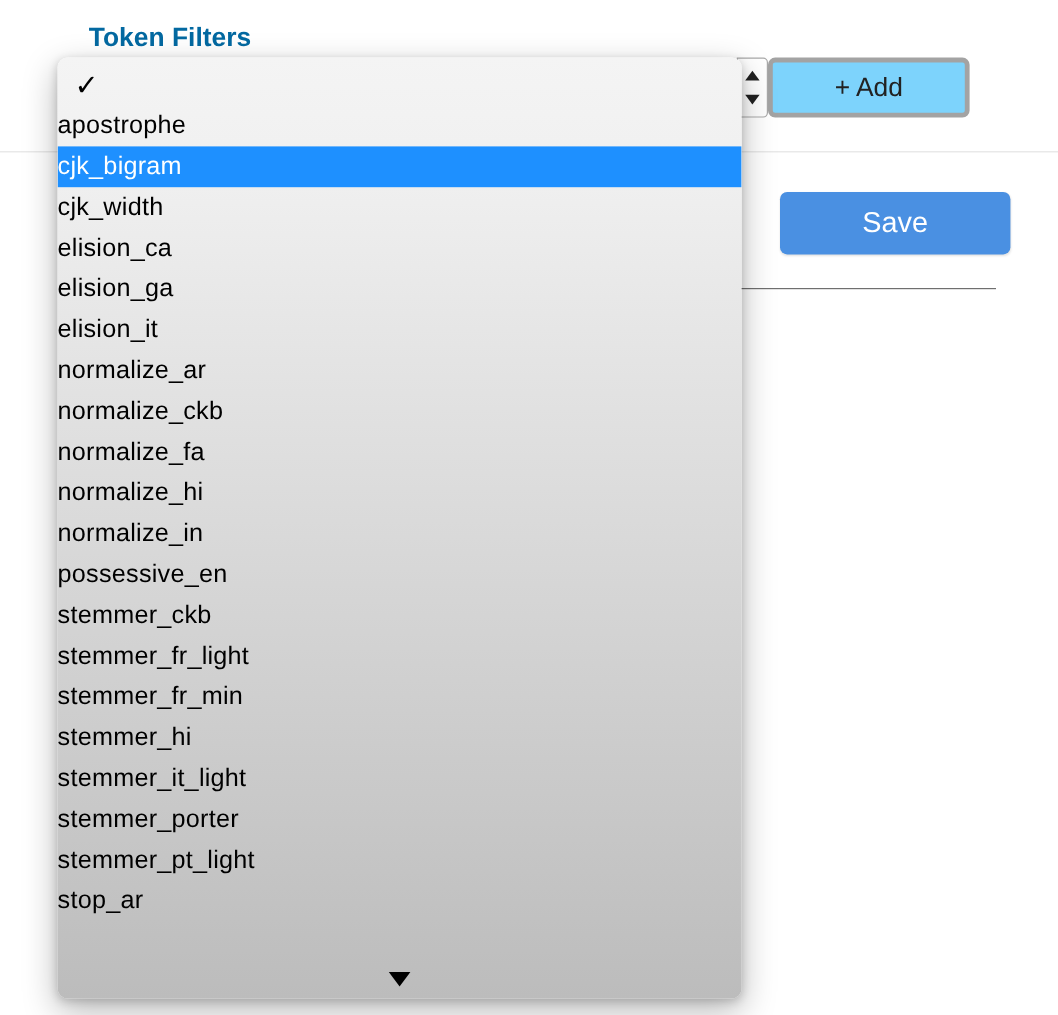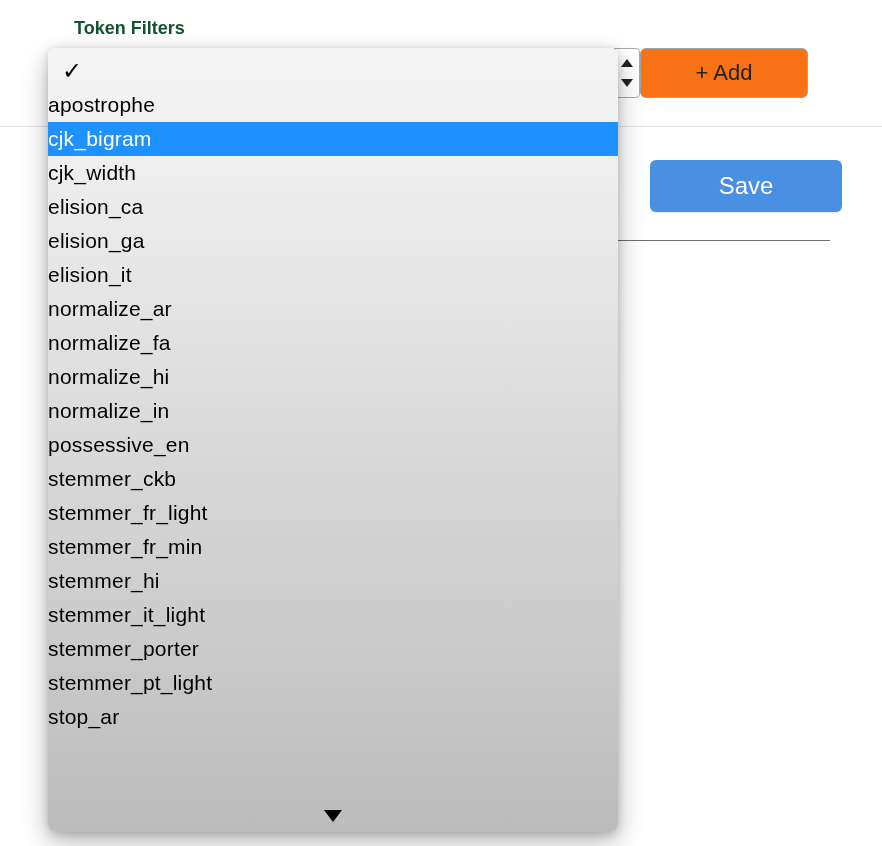--- a/index.html
+++ b/index.html
@@ -8,33 +8,33 @@
       background: #ffffff;
       width: 882px;
       height: 846px;
       position: relative;
       overflow: hidden;
     }
     .header-label {
       position: absolute;
       top: 18px;
       left: 74px;
-      font-size: 18px;
+      font-size: 22px;
       font-weight: 700;
-      color: #14532d;
+      color: #0369a1;
     }
     .add-button {
       position: absolute;
       top: 48px;
       right: 74px;
       width: 168px;
       height: 50px;
-      border: 1px solid #a3a3a3;
+      border: 4px solid #a3a3a3;
       border-radius: 6px;
-      background: #f97316;
+      background: #7dd3fc;
       font-size: 22px;
       font-weight: 400;
       color: #222;
       display: flex;
       align-items: center;
       justify-content: center;
       cursor: pointer;
     }
     .stepper-peek {
       position: absolute;
@@ -162,20 +162,21 @@
 <div class="dropdown">
   <span class="check">✓</span>
   <div class="options">
       <div class="option">apostrophe</div>
       <div class="option selected">cjk_bigram</div>
       <div class="option">cjk_width</div>
       <div class="option">elision_ca</div>
       <div class="option">elision_ga</div>
       <div class="option">elision_it</div>
       <div class="option">normalize_ar</div>
+      <div class="option">normalize_ckb</div>
       <div class="option">normalize_fa</div>
       <div class="option">normalize_hi</div>
       <div class="option">normalize_in</div>
       <div class="option">possessive_en</div>
       <div class="option">stemmer_ckb</div>
       <div class="option">stemmer_fr_light</div>
       <div class="option">stemmer_fr_min</div>
       <div class="option">stemmer_hi</div>
       <div class="option">stemmer_it_light</div>
       <div class="option">stemmer_porter</div>

